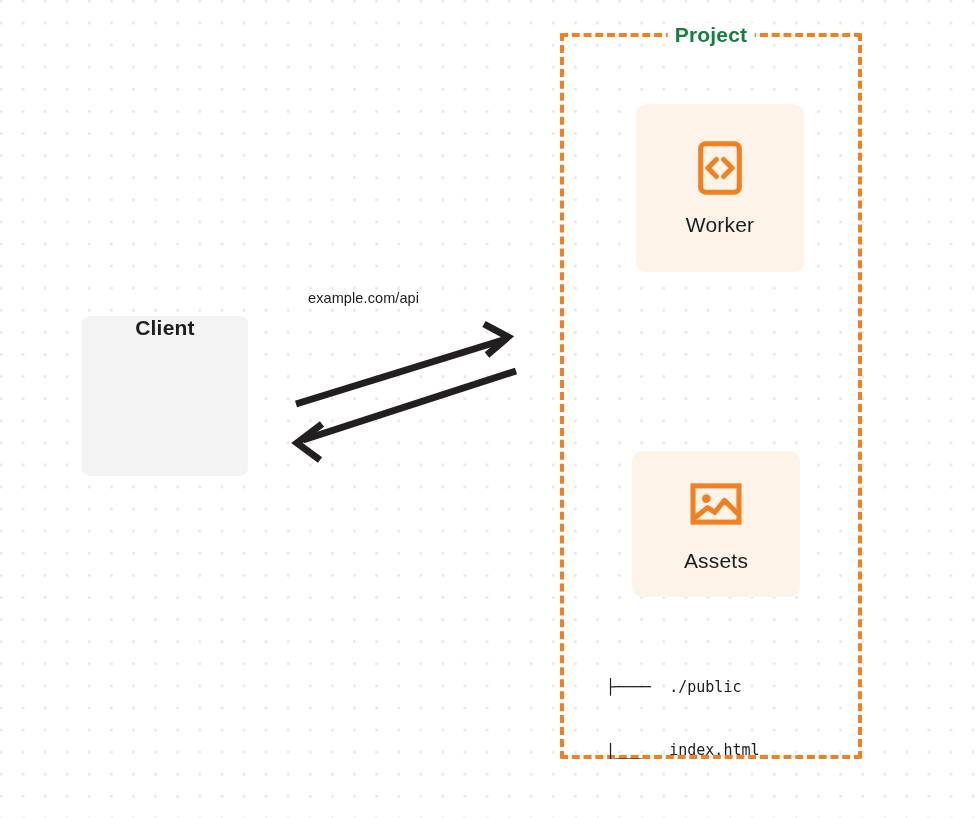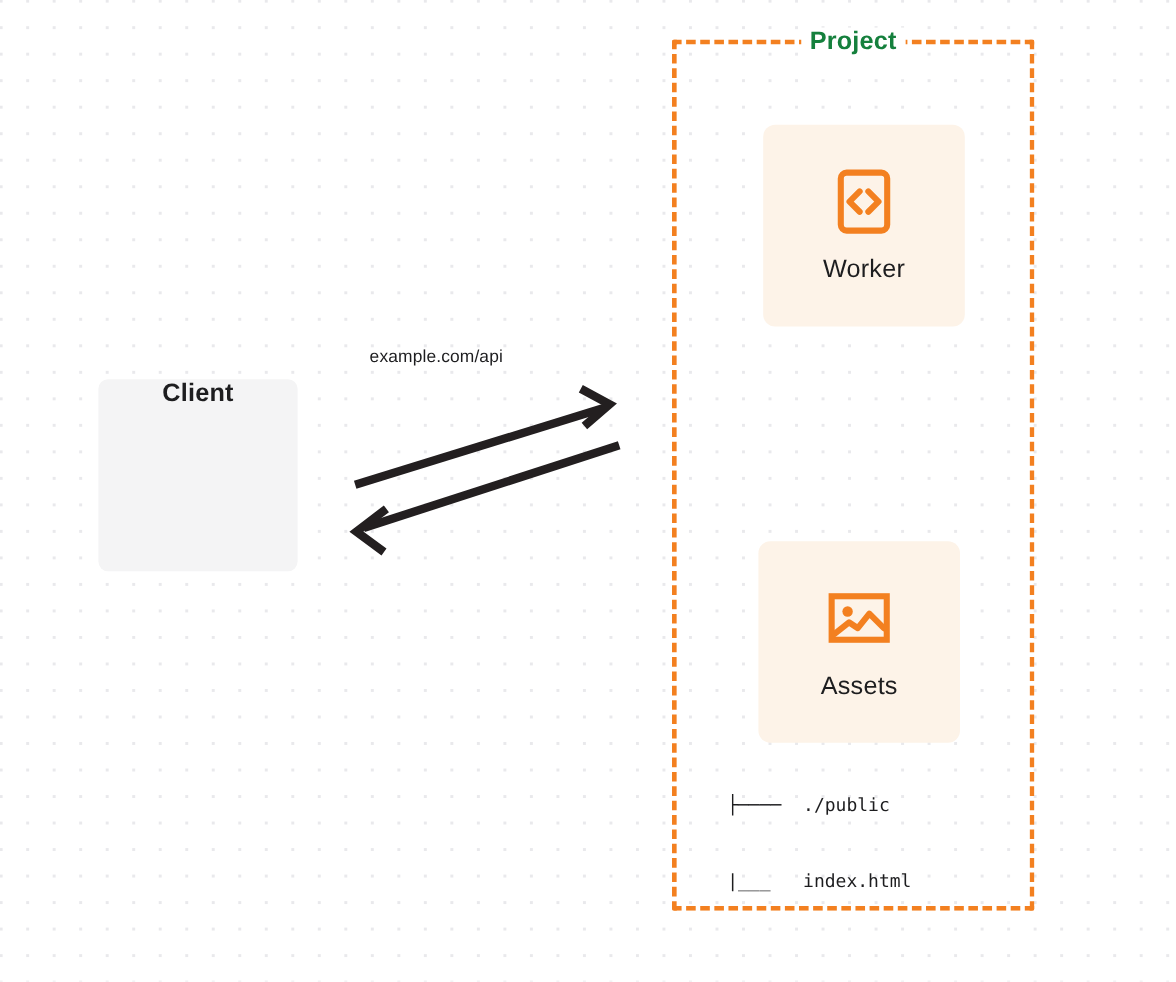--- a/index.html
+++ b/index.html
@@ -102,21 +102,21 @@
   .card-worker {
     left: 72px;
     top: 67px;
     width: 168px;
     height: 168px;
   }
   .card-assets {
     left: 68px;
     top: 414px;
     width: 168px;
-    height: 168px;
+    height: 146px;
   }
   .card-icon {
     width: 58px;
     height: 58px;
     display: block;
     margin-bottom: 16px;
   }
   .card-label {
     font-size: 21px;
     font-weight: normal;
@@ -136,20 +136,21 @@
     color: #1d1d1f;
     white-space: pre;
   }
   .tree-row {
     display: block;
     text-align: left;
     letter-spacing: 0px;
   }
   .tree-row-root {
     text-align: left;
+    margin-top: 16px;
   }
 </style>
 </head>
 <body>
 
 <div id="canvas">
 
   <div class="client-node">
     <span class="client-label">Client</span>
   </div>

